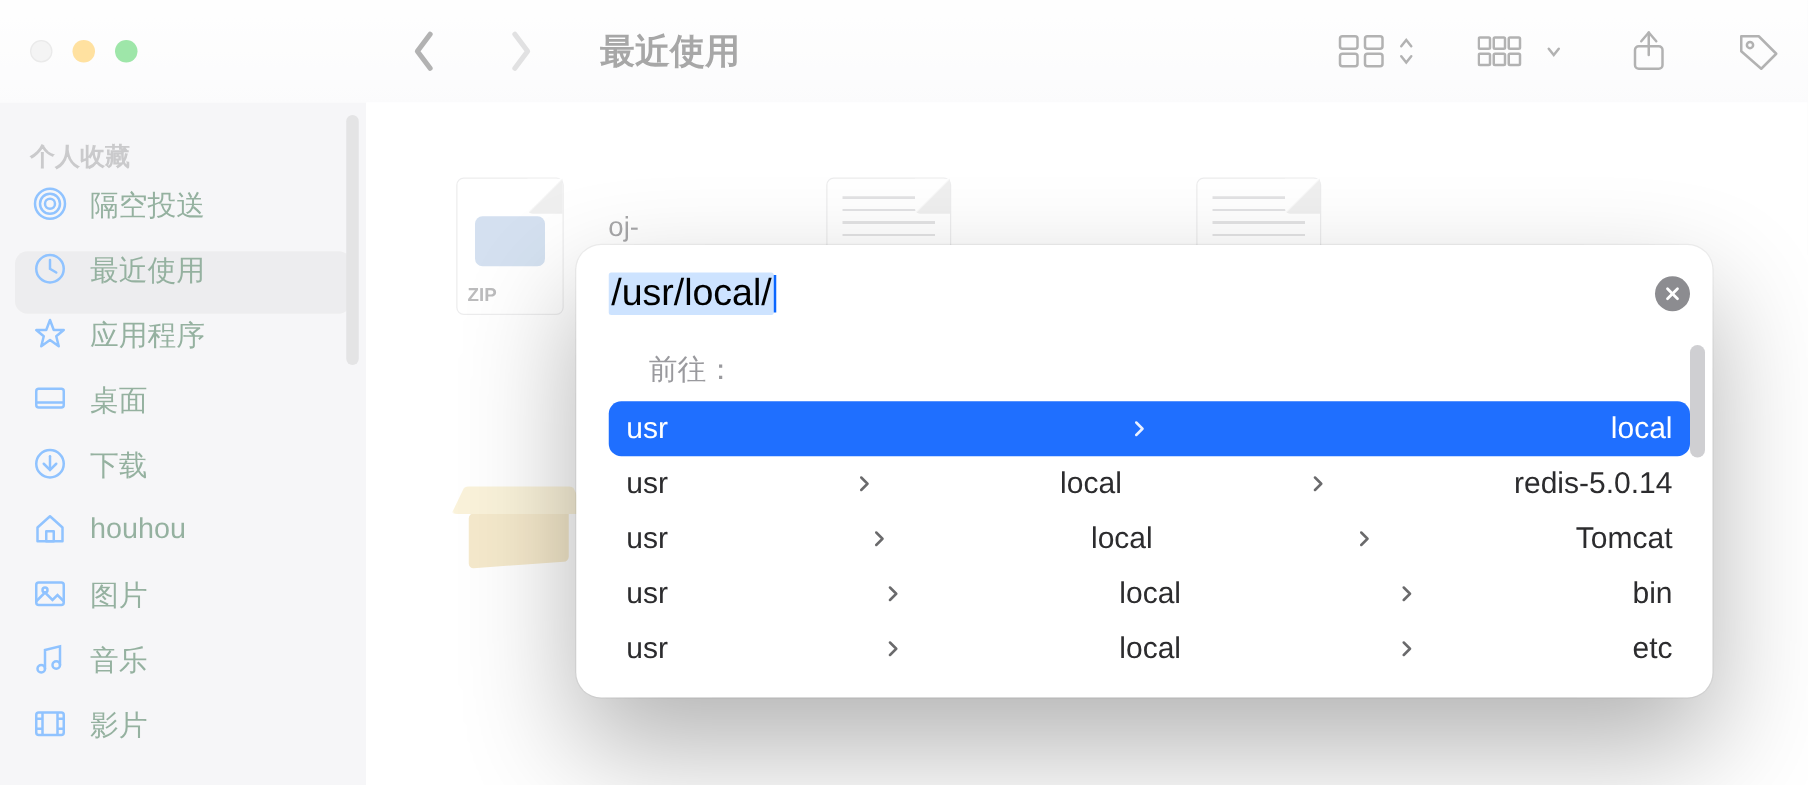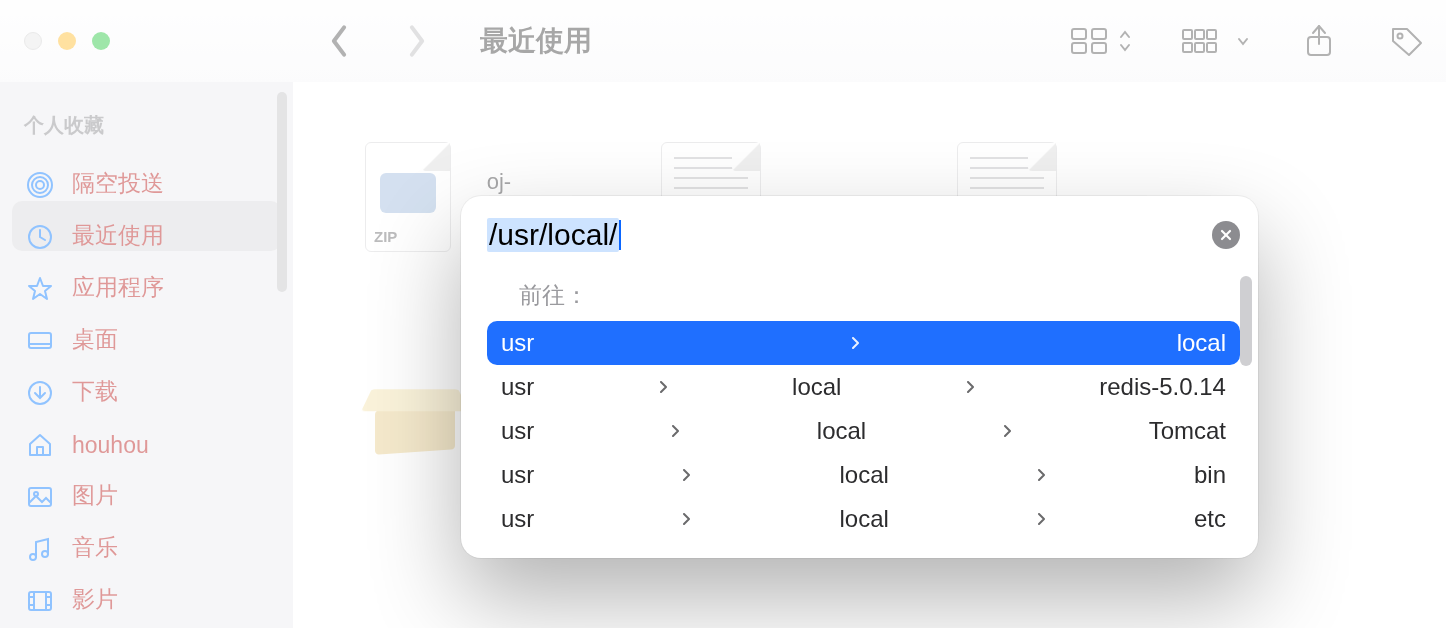--- a/index.html
+++ b/index.html
@@ -32,23 +32,23 @@
   .tb-ico { width:38px; height:30px; display:flex; align-items:center; justify-content:center; }
 
   
   .sidebar {
     position:absolute; left:0; top:82px; bottom:0; width:293px;
     background:#ececef; padding-top:20px;
   }
   .sidebar-scroll { position:absolute; right:6px; top:10px; width:10px; height:200px; background:#c3c3c6; border-radius:5px; }
   .sb-heading { font-size:20px; font-weight:600; color:#8a8a8e; padding:10px 24px 8px; }
   .sb-item {
-    display:flex; align-items:flex-end; gap:18px;
+    display:flex; align-items:flex-start; gap:18px;
     height:50px; margin:2px 12px; padding:0 14px; border-radius:10px;
-    font-size:23px; color:#b91c1c;
+    font-size:23px; color:#14532d;
   }
   .sb-item.selected { background:#d8d8db; }
   .sb-ico { width:28px; height:28px; color:#0a7aff; display:flex; align-items:center; justify-content:center; }
   .sb-ico svg { width:100%; height:100%; }
 
   
   .content { position:absolute; left:293px; right:0; top:82px; bottom:0; background:#ffffff; }
   .grid { display:flex; flex-wrap:wrap; gap:100px 126px; padding:60px 50px 0 72px; }
   .file { width:170px; display:flex; align-items:center; gap:12px; }
   .file .thumb { width:100px; height:110px; display:flex; flex-direction:column; align-items:center; justify-content:flex-end; background:linear-gradient(#fff,#fff); border:1px solid #d6d6d8; border-radius:6px; position:relative; }
@@ -70,21 +70,21 @@
   }
   .file .thumb.zip .zipicon {
     position:absolute; top:30px; left:50%; transform:translateX(-50%);
     width:56px; height:40px; background:#9fbbde; border-radius:6px;
   }
   .file .lbl { font-size:22px; color:#3d3d40; text-align:center; line-height:1.3; white-space:pre-line; max-width:200px; overflow:hidden; }
 
   
   .modal {
     position:absolute; z-index:100;
-    left:461px; top:196px; width:797px; height:362px;
+    left:461px; top:196px; width:909px; height:362px;
     background:#ffffff; border-radius:20px;
     box-shadow: 0 40px 90px rgba(0,0,0,.30), 0 0 0 1px rgba(0,0,0,.05);
     padding:22px 18px 10px 26px;
     display:flex; flex-direction:column;
   }
   .modal-scroll { position:absolute; right:6px; top:80px; width:12px; height:90px; background:#cfcfd2; border-radius:6px; }
   .modal .row1 { display:flex; align-items:center; }
   .modal .path {
     font-size:30px; color:#000; flex:0 0 auto;
     background:#cde3ff; padding:0 2px; border-radius:2px;

